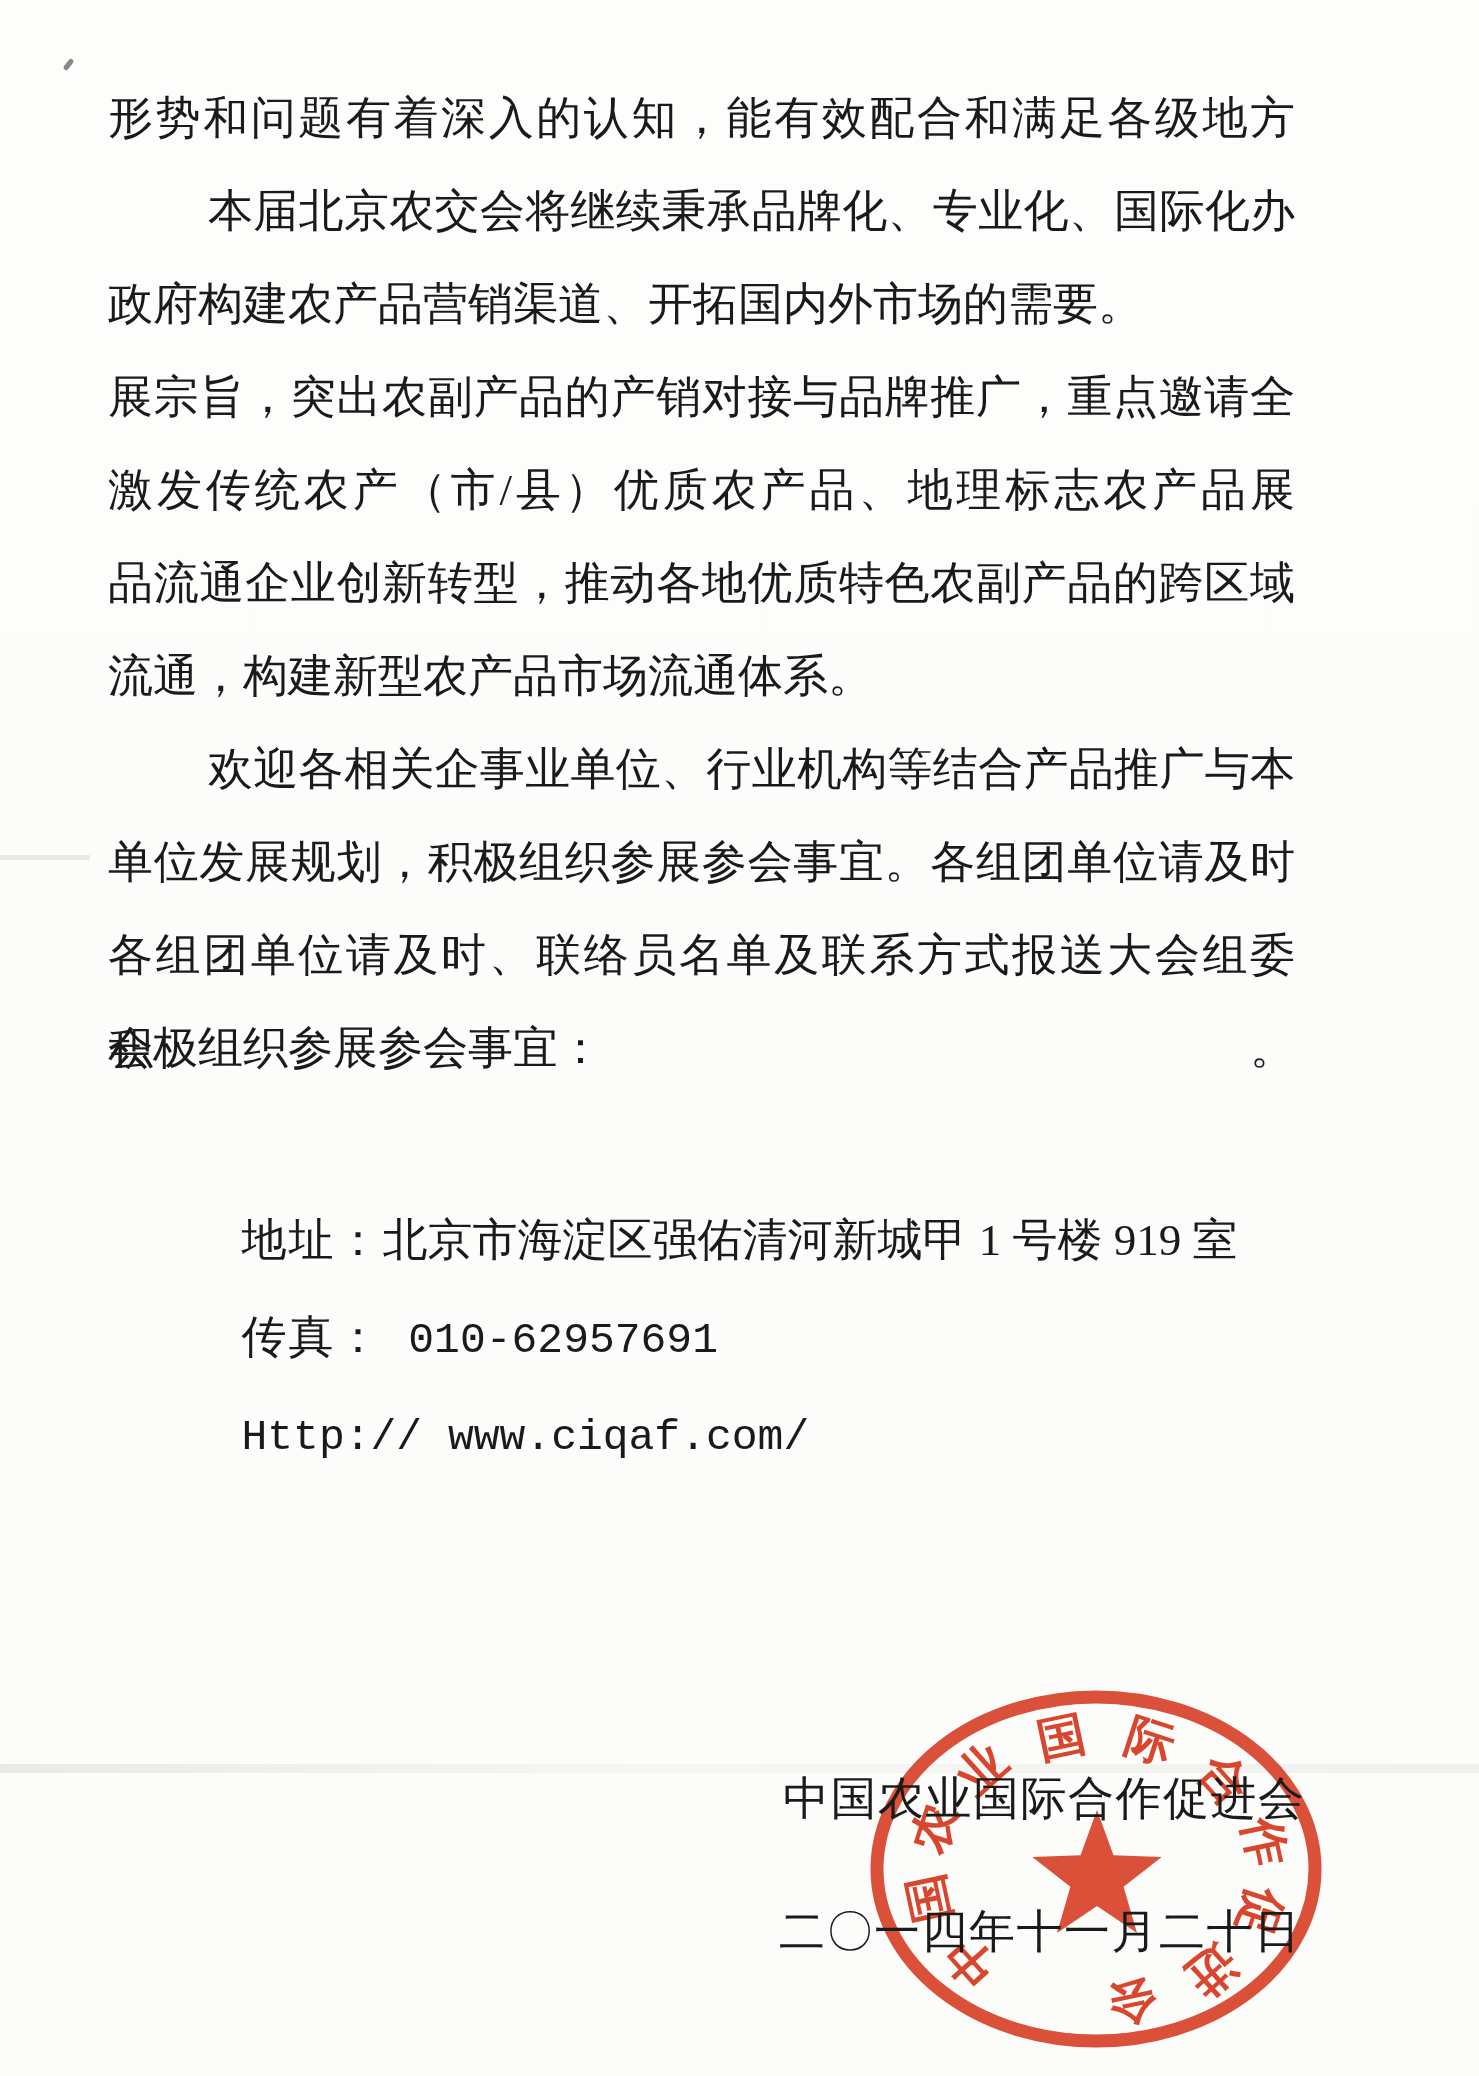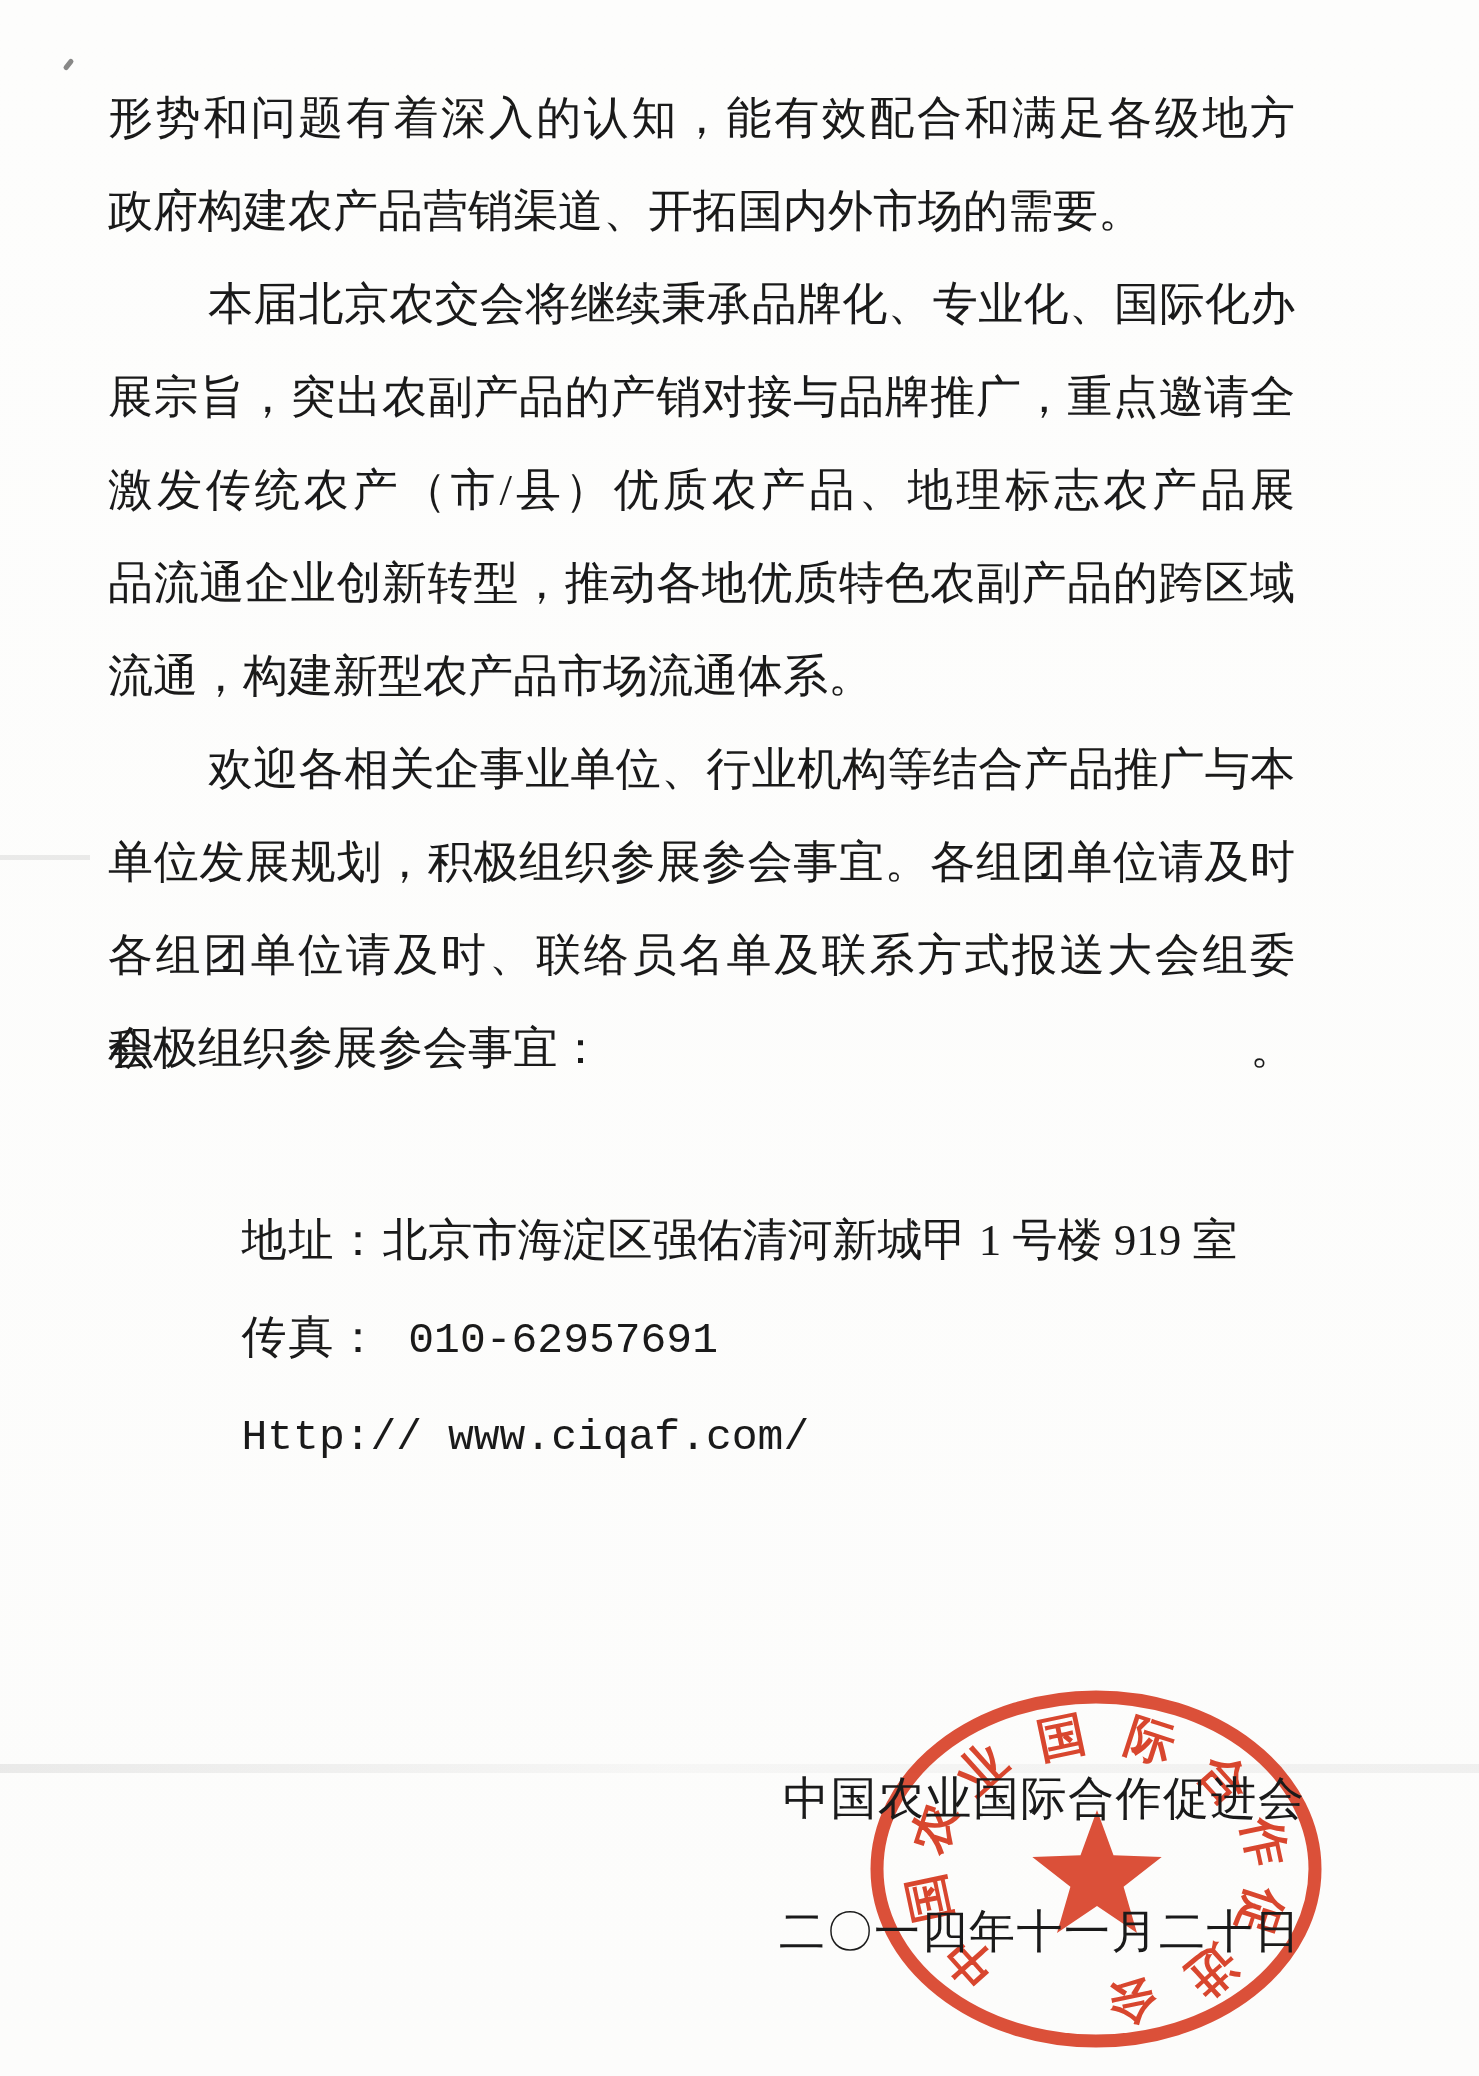--- a/index.html
+++ b/index.html
@@ -78,22 +78,22 @@
 <body>
 
 <div class="page">
 
   <div class="scan-speck"></div>
   <div class="scan-streak"></div>
   <div class="scan-streak2"></div>
 
   <div class="content">
     <div class="line">形势和问题有着深入的认知，能有效配合和满足各级地方</div>
+    <div class="line indent">本届北京农交会将继续秉承品牌化、专业化、国际化办</div>
     <div class="line endline">政府构建农产品营销渠道、开拓国内外市场的需要。</div>
-    <div class="line indent">本届北京农交会将继续秉承品牌化、专业化、国际化办</div>
     <div class="line">展宗旨，突出农副产品的产销对接与品牌推广，重点邀请全</div>
     <div class="line">激发传统农产（市/县）优质农产品、地理标志农产品展</div>
     <div class="line">品流通企业创新转型，推动各地优质特色农副产品的跨区域</div>
     <div class="line endline">流通，构建新型农产品市场流通体系。</div>
     <div class="line indent">欢迎各相关企事业单位、行业机构等结合产品推广与本</div>
     <div class="line">单位发展规划，积极组织参展参会事宜。各组团单位请及时</div>
     <div class="line">各组团单位请及时、联络员名单及联系方式报送大会组委会。</div>
     <div class="line endline">积极组织参展参会事宜：</div>
 
     <div class="contact-line">

